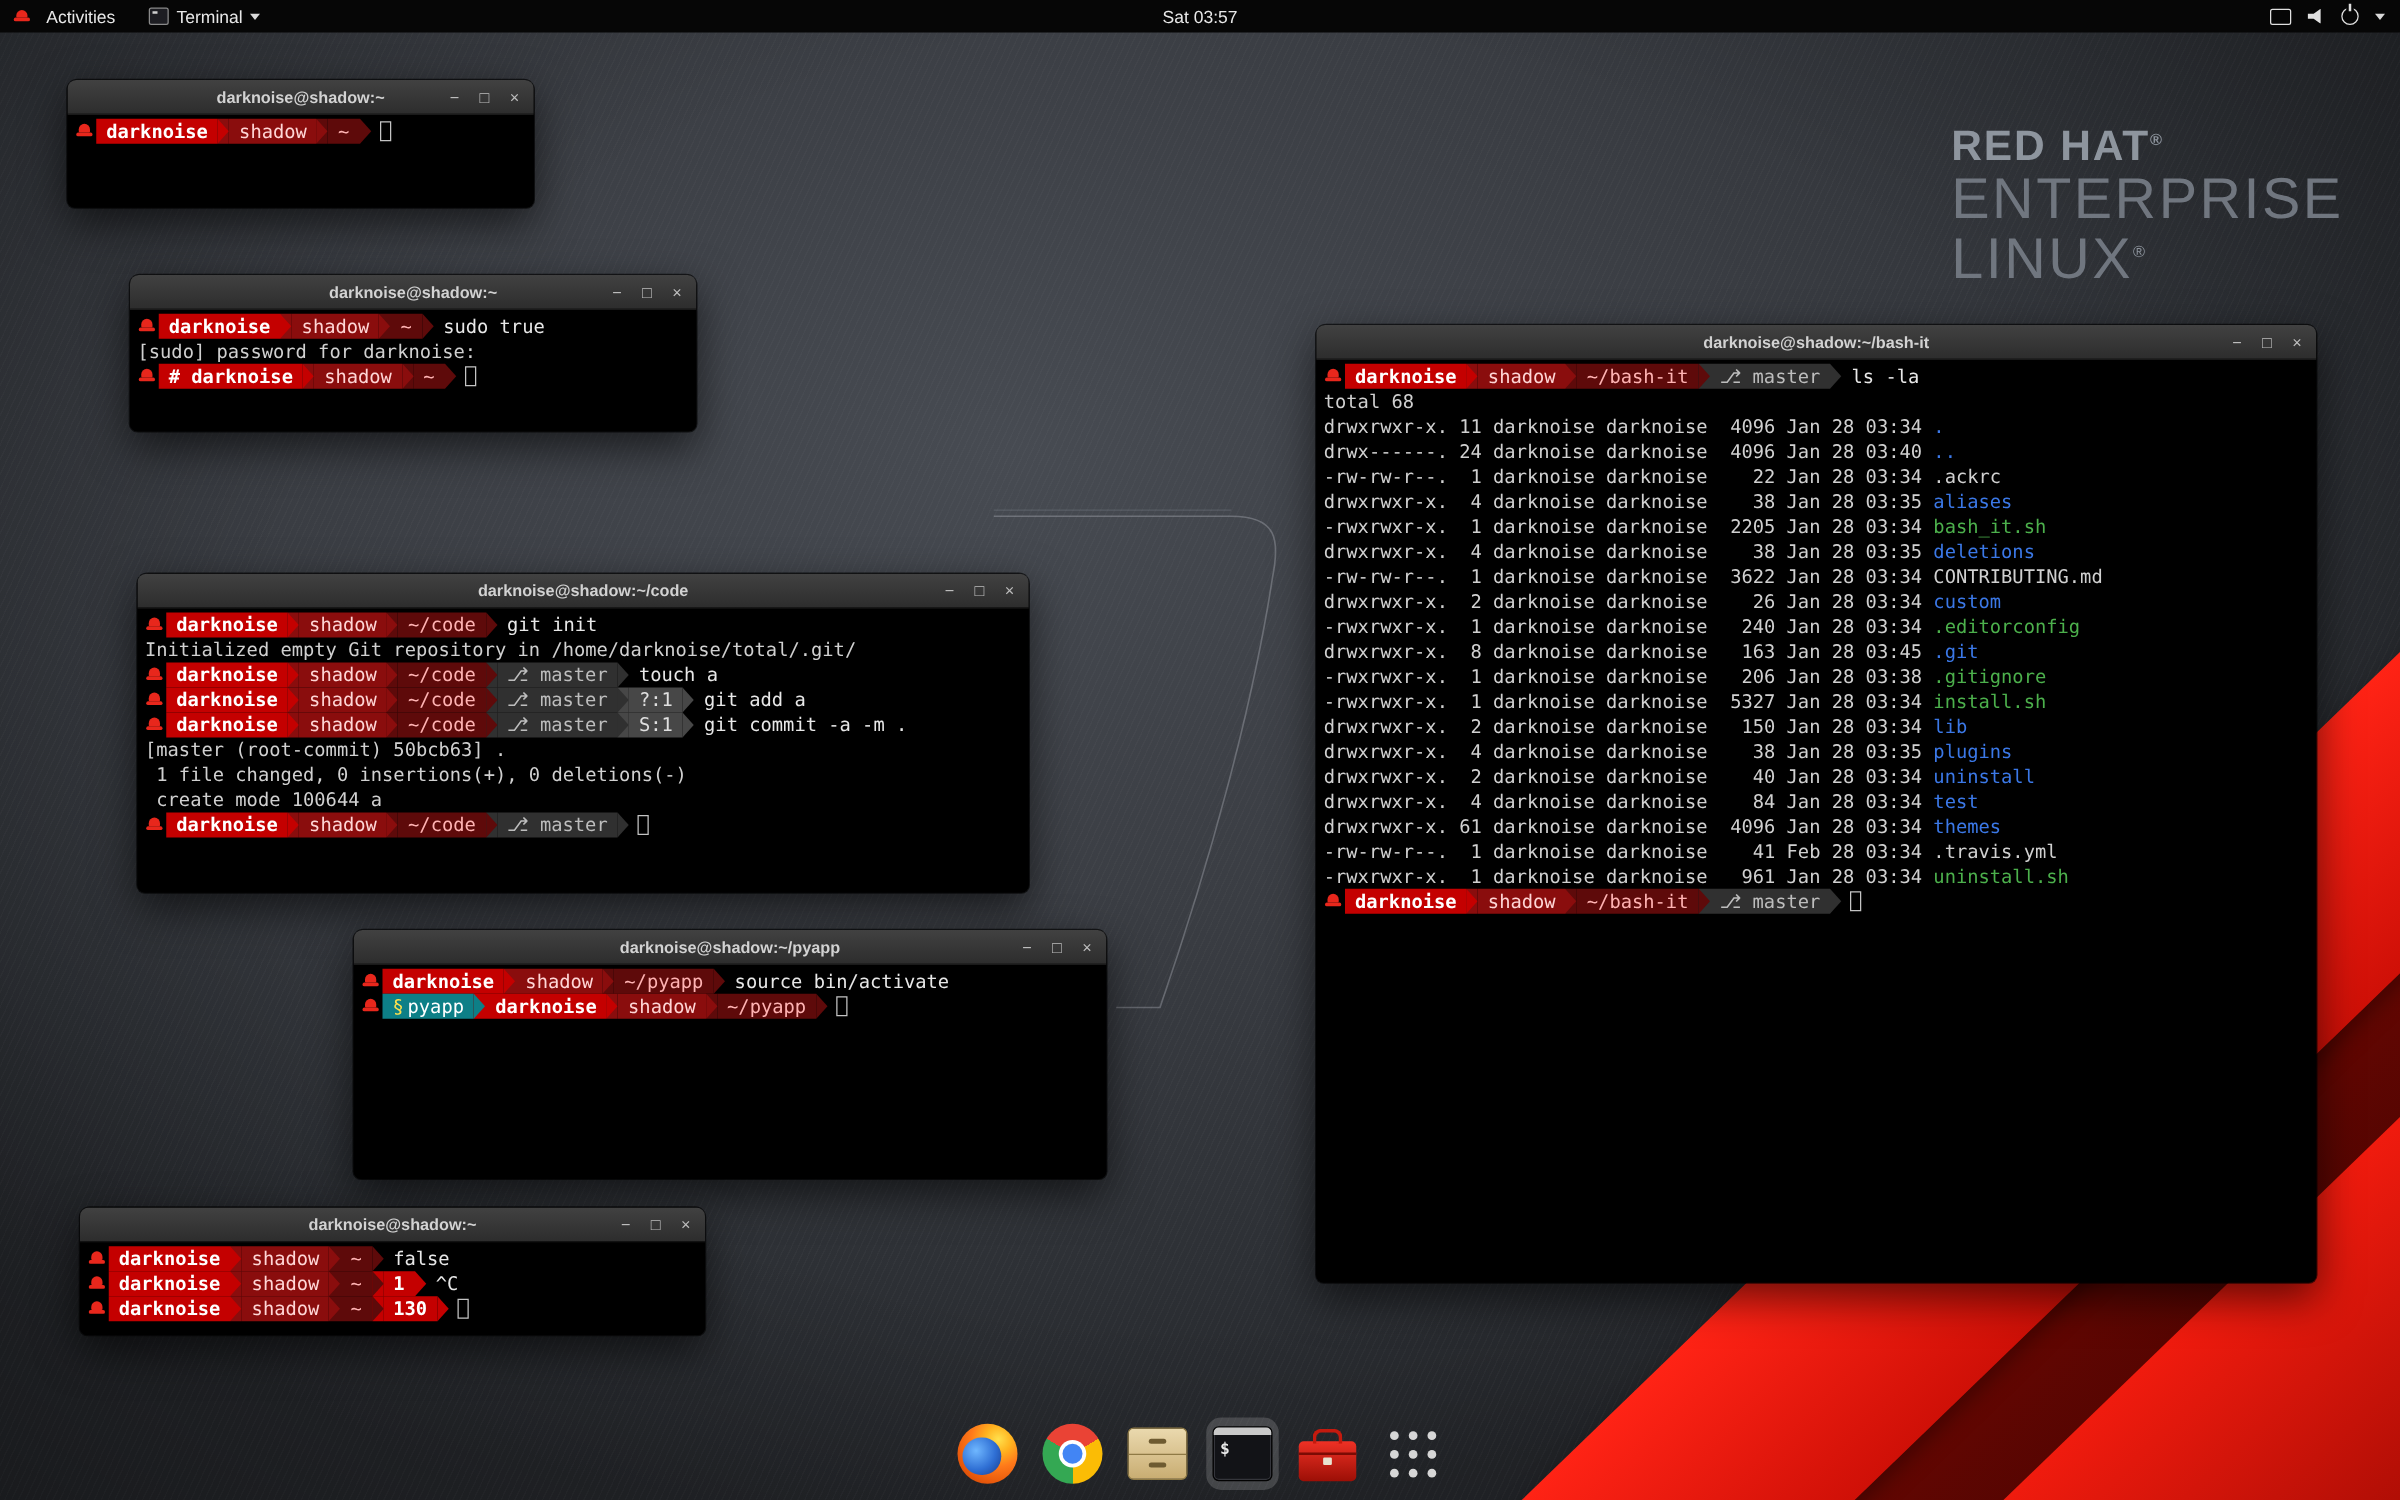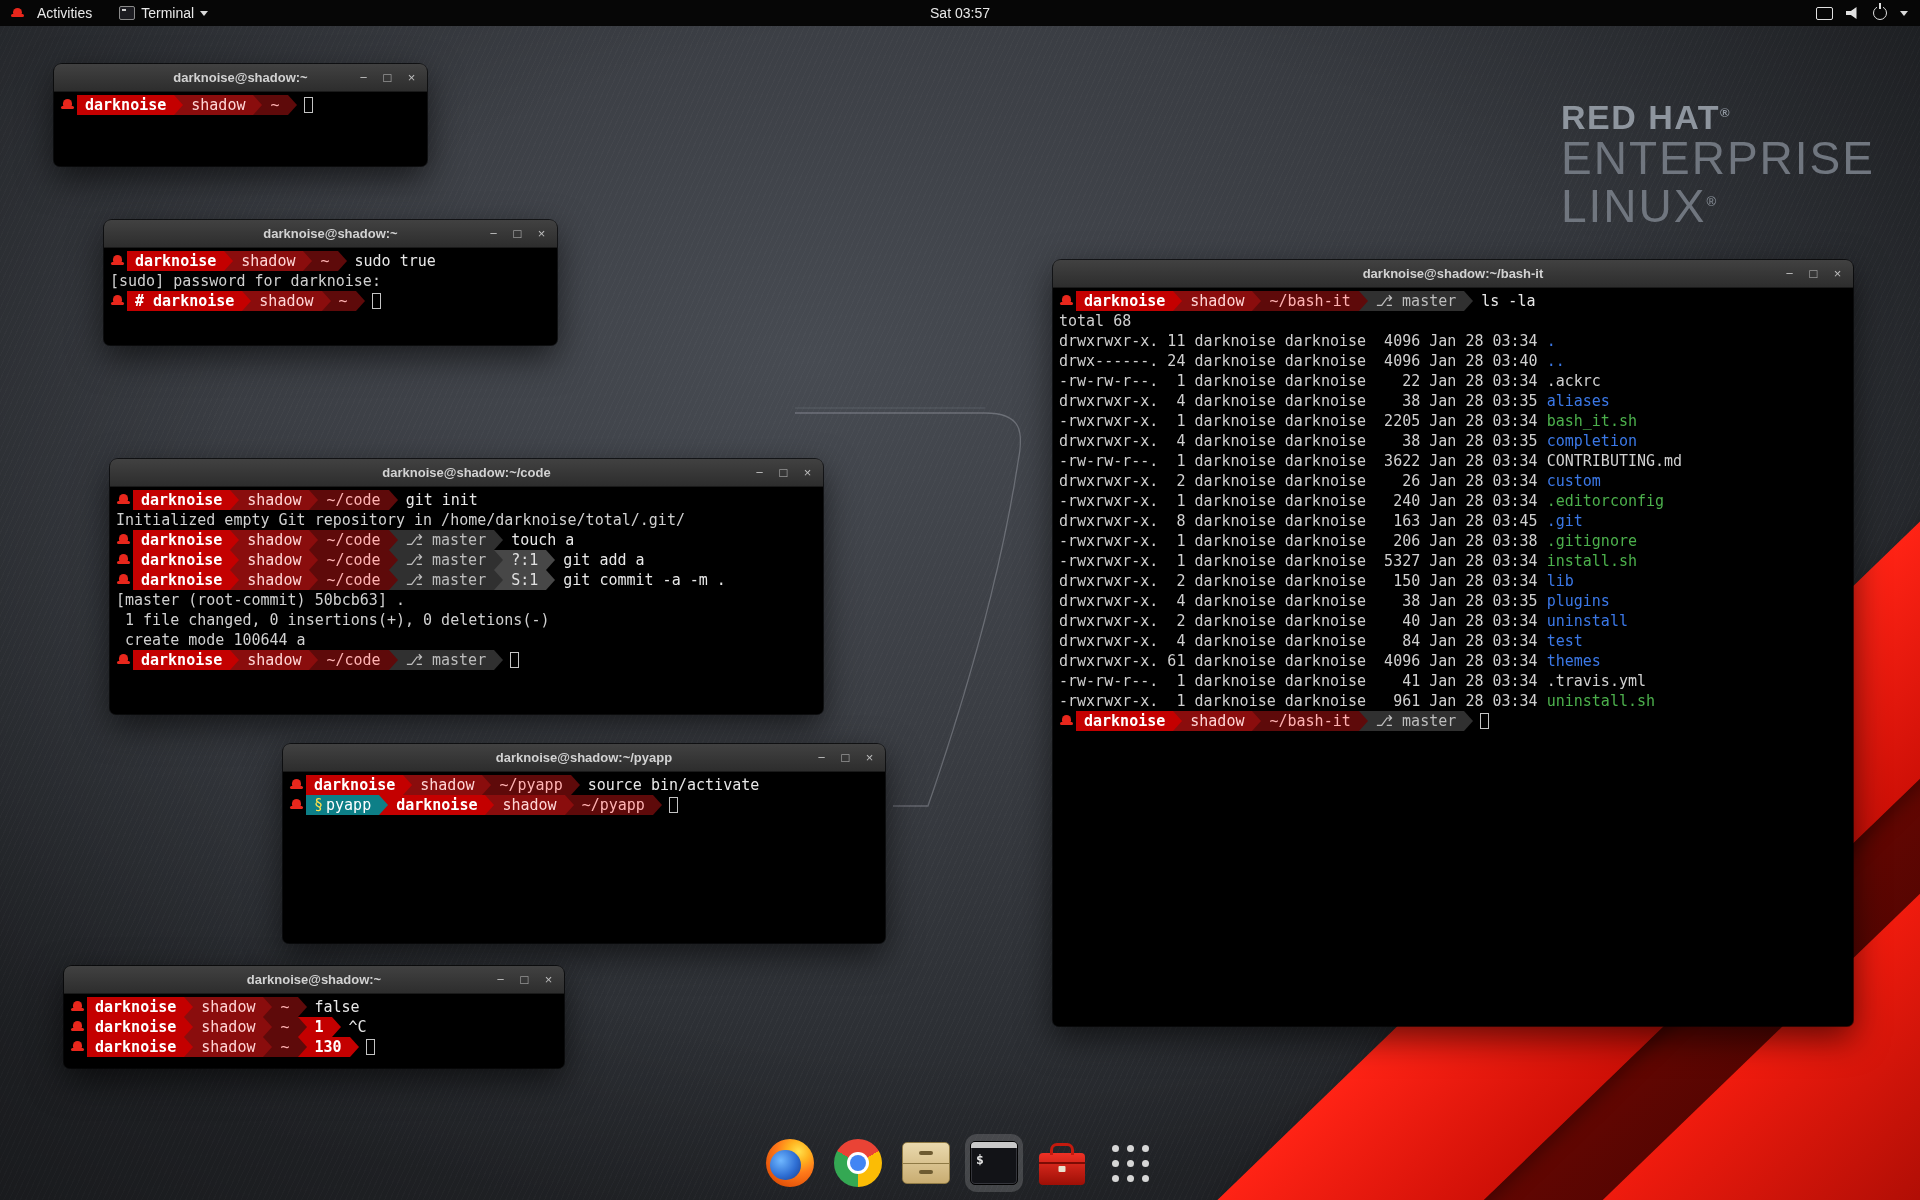--- a/index.html
+++ b/index.html
@@ -242,33 +242,33 @@
           </span>
         </div>
         <div class="term-body">
           <div class="term-line"><span class="hat-icon"></span><span class="pl-seg seg-user" style="background: rgb(196, 0, 0); color: rgb(255, 255, 255);">darknoise</span><span class="pl-arrow" style="border-left-color: rgb(196, 0, 0); background: rgb(138, 13, 13);"></span><span class="pl-seg seg-host" style="background: rgb(138, 13, 13); color: rgb(255, 214, 214);">shadow</span><span class="pl-arrow" style="border-left-color: rgb(138, 13, 13); background: rgb(94, 10, 10);"></span><span class="pl-seg seg-path" style="background: rgb(94, 10, 10); color: rgb(255, 179, 179);">~/bash-it</span><span class="pl-arrow" style="border-left-color: rgb(94, 10, 10); background: rgb(48, 48, 48);"></span><span class="pl-seg seg-git" style="background: rgb(48, 48, 48); color: rgb(189, 189, 189);">⎇ master</span><span class="pl-arrow" style="border-left-color: rgb(48, 48, 48);"></span><span class="t-cmd">ls -la</span></div>
           <div class="term-line"><span class="t-txt">total 68</span></div>
           <div class="term-line"><span class="t-txt">drwxrwxr-x. 11 darknoise darknoise  4096 Jan 28 03:34 </span><span class="t-dir">.</span></div>
           <div class="term-line"><span class="t-txt">drwx------. 24 darknoise darknoise  4096 Jan 28 03:40 </span><span class="t-dir">..</span></div>
           <div class="term-line"><span class="t-txt">-rw-rw-r--.  1 darknoise darknoise    22 Jan 28 03:34 </span><span class="t-file">.ackrc</span></div>
           <div class="term-line"><span class="t-txt">drwxrwxr-x.  4 darknoise darknoise    38 Jan 28 03:35 </span><span class="t-dir">aliases</span></div>
           <div class="term-line"><span class="t-txt">-rwxrwxr-x.  1 darknoise darknoise  2205 Jan 28 03:34 </span><span class="t-exec">bash_it.sh</span></div>
-          <div class="term-line"><span class="t-txt">drwxrwxr-x.  4 darknoise darknoise    38 Jan 28 03:35 </span><span class="t-dir">completion</span></div>
+          <div class="term-line"><span class="t-txt">drwxrwxr-x.  4 darknoise darknoise    38 Jan 28 03:35 </span><span class="t-dir">deletions</span></div>
           <div class="term-line"><span class="t-txt">-rw-rw-r--.  1 darknoise darknoise  3622 Jan 28 03:34 </span><span class="t-file">CONTRIBUTING.md</span></div>
           <div class="term-line"><span class="t-txt">drwxrwxr-x.  2 darknoise darknoise    26 Jan 28 03:34 </span><span class="t-dir">custom</span></div>
           <div class="term-line"><span class="t-txt">-rwxrwxr-x.  1 darknoise darknoise   240 Jan 28 03:34 </span><span class="t-exec">.editorconfig</span></div>
           <div class="term-line"><span class="t-txt">drwxrwxr-x.  8 darknoise darknoise   163 Jan 28 03:45 </span><span class="t-dir">.git</span></div>
           <div class="term-line"><span class="t-txt">-rwxrwxr-x.  1 darknoise darknoise   206 Jan 28 03:38 </span><span class="t-exec">.gitignore</span></div>
           <div class="term-line"><span class="t-txt">-rwxrwxr-x.  1 darknoise darknoise  5327 Jan 28 03:34 </span><span class="t-exec">install.sh</span></div>
           <div class="term-line"><span class="t-txt">drwxrwxr-x.  2 darknoise darknoise   150 Jan 28 03:34 </span><span class="t-dir">lib</span></div>
           <div class="term-line"><span class="t-txt">drwxrwxr-x.  4 darknoise darknoise    38 Jan 28 03:35 </span><span class="t-dir">plugins</span></div>
           <div class="term-line"><span class="t-txt">drwxrwxr-x.  2 darknoise darknoise    40 Jan 28 03:34 </span><span class="t-dir">uninstall</span></div>
           <div class="term-line"><span class="t-txt">drwxrwxr-x.  4 darknoise darknoise    84 Jan 28 03:34 </span><span class="t-dir">test</span></div>
           <div class="term-line"><span class="t-txt">drwxrwxr-x. 61 darknoise darknoise  4096 Jan 28 03:34 </span><span class="t-dir">themes</span></div>
-          <div class="term-line"><span class="t-txt">-rw-rw-r--.  1 darknoise darknoise    41 Jan 28 03:34 </span><span class="t-file">.travis.yml</span></div>
+          <div class="term-line"><span class="t-txt">-rw-rw-r--.  1 darknoise darknoise    41 Feb 28 03:34 </span><span class="t-file">.travis.yml</span></div>
           <div class="term-line"><span class="t-txt">-rwxrwxr-x.  1 darknoise darknoise   961 Jan 28 03:34 </span><span class="t-exec">uninstall.sh</span></div>
           <div class="term-line"><span class="hat-icon"></span><span class="pl-seg seg-user" style="background: rgb(196, 0, 0); color: rgb(255, 255, 255);">darknoise</span><span class="pl-arrow" style="border-left-color: rgb(196, 0, 0); background: rgb(138, 13, 13);"></span><span class="pl-seg seg-host" style="background: rgb(138, 13, 13); color: rgb(255, 214, 214);">shadow</span><span class="pl-arrow" style="border-left-color: rgb(138, 13, 13); background: rgb(94, 10, 10);"></span><span class="pl-seg seg-path" style="background: rgb(94, 10, 10); color: rgb(255, 179, 179);">~/bash-it</span><span class="pl-arrow" style="border-left-color: rgb(94, 10, 10); background: rgb(48, 48, 48);"></span><span class="pl-seg seg-git" style="background: rgb(48, 48, 48); color: rgb(189, 189, 189);">⎇ master</span><span class="pl-arrow" style="border-left-color: rgb(48, 48, 48);"></span><span class="cursor"></span></div>
         </div>
       </div>
     </div>
 
   <div class="dock">
     <div class="dock-item">
       <span class="icon-firefox"></span>
     </div>

